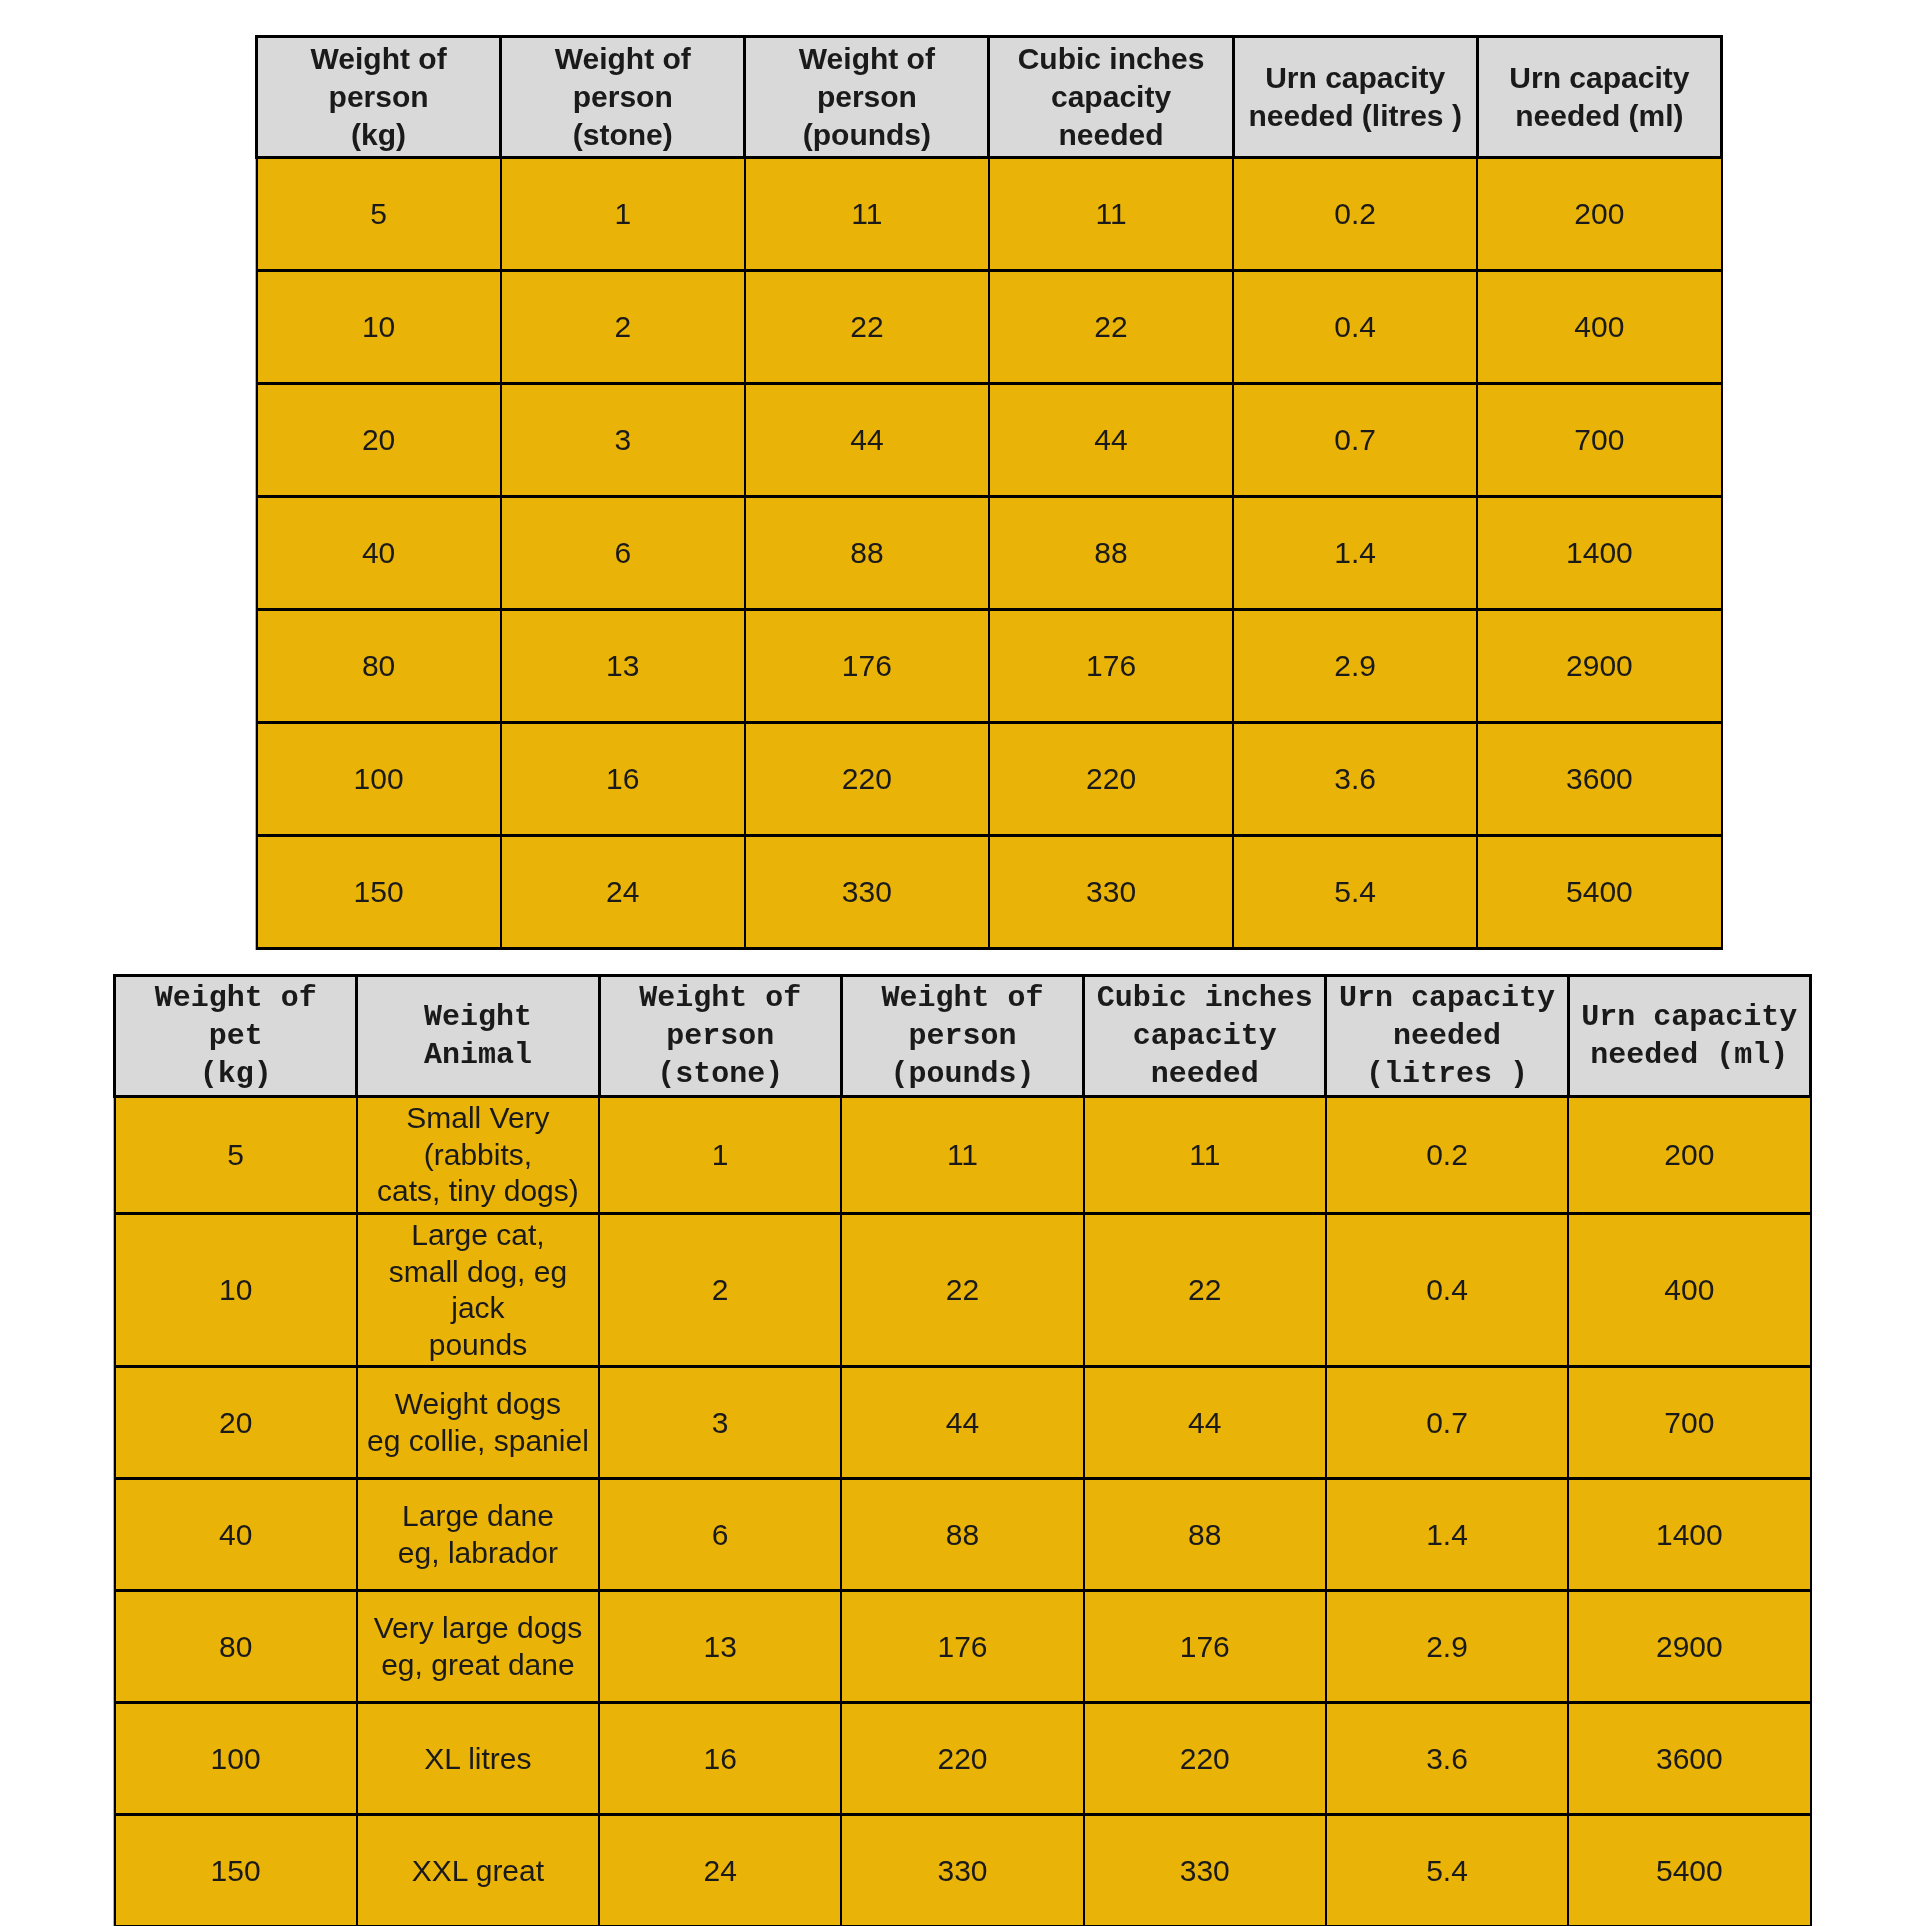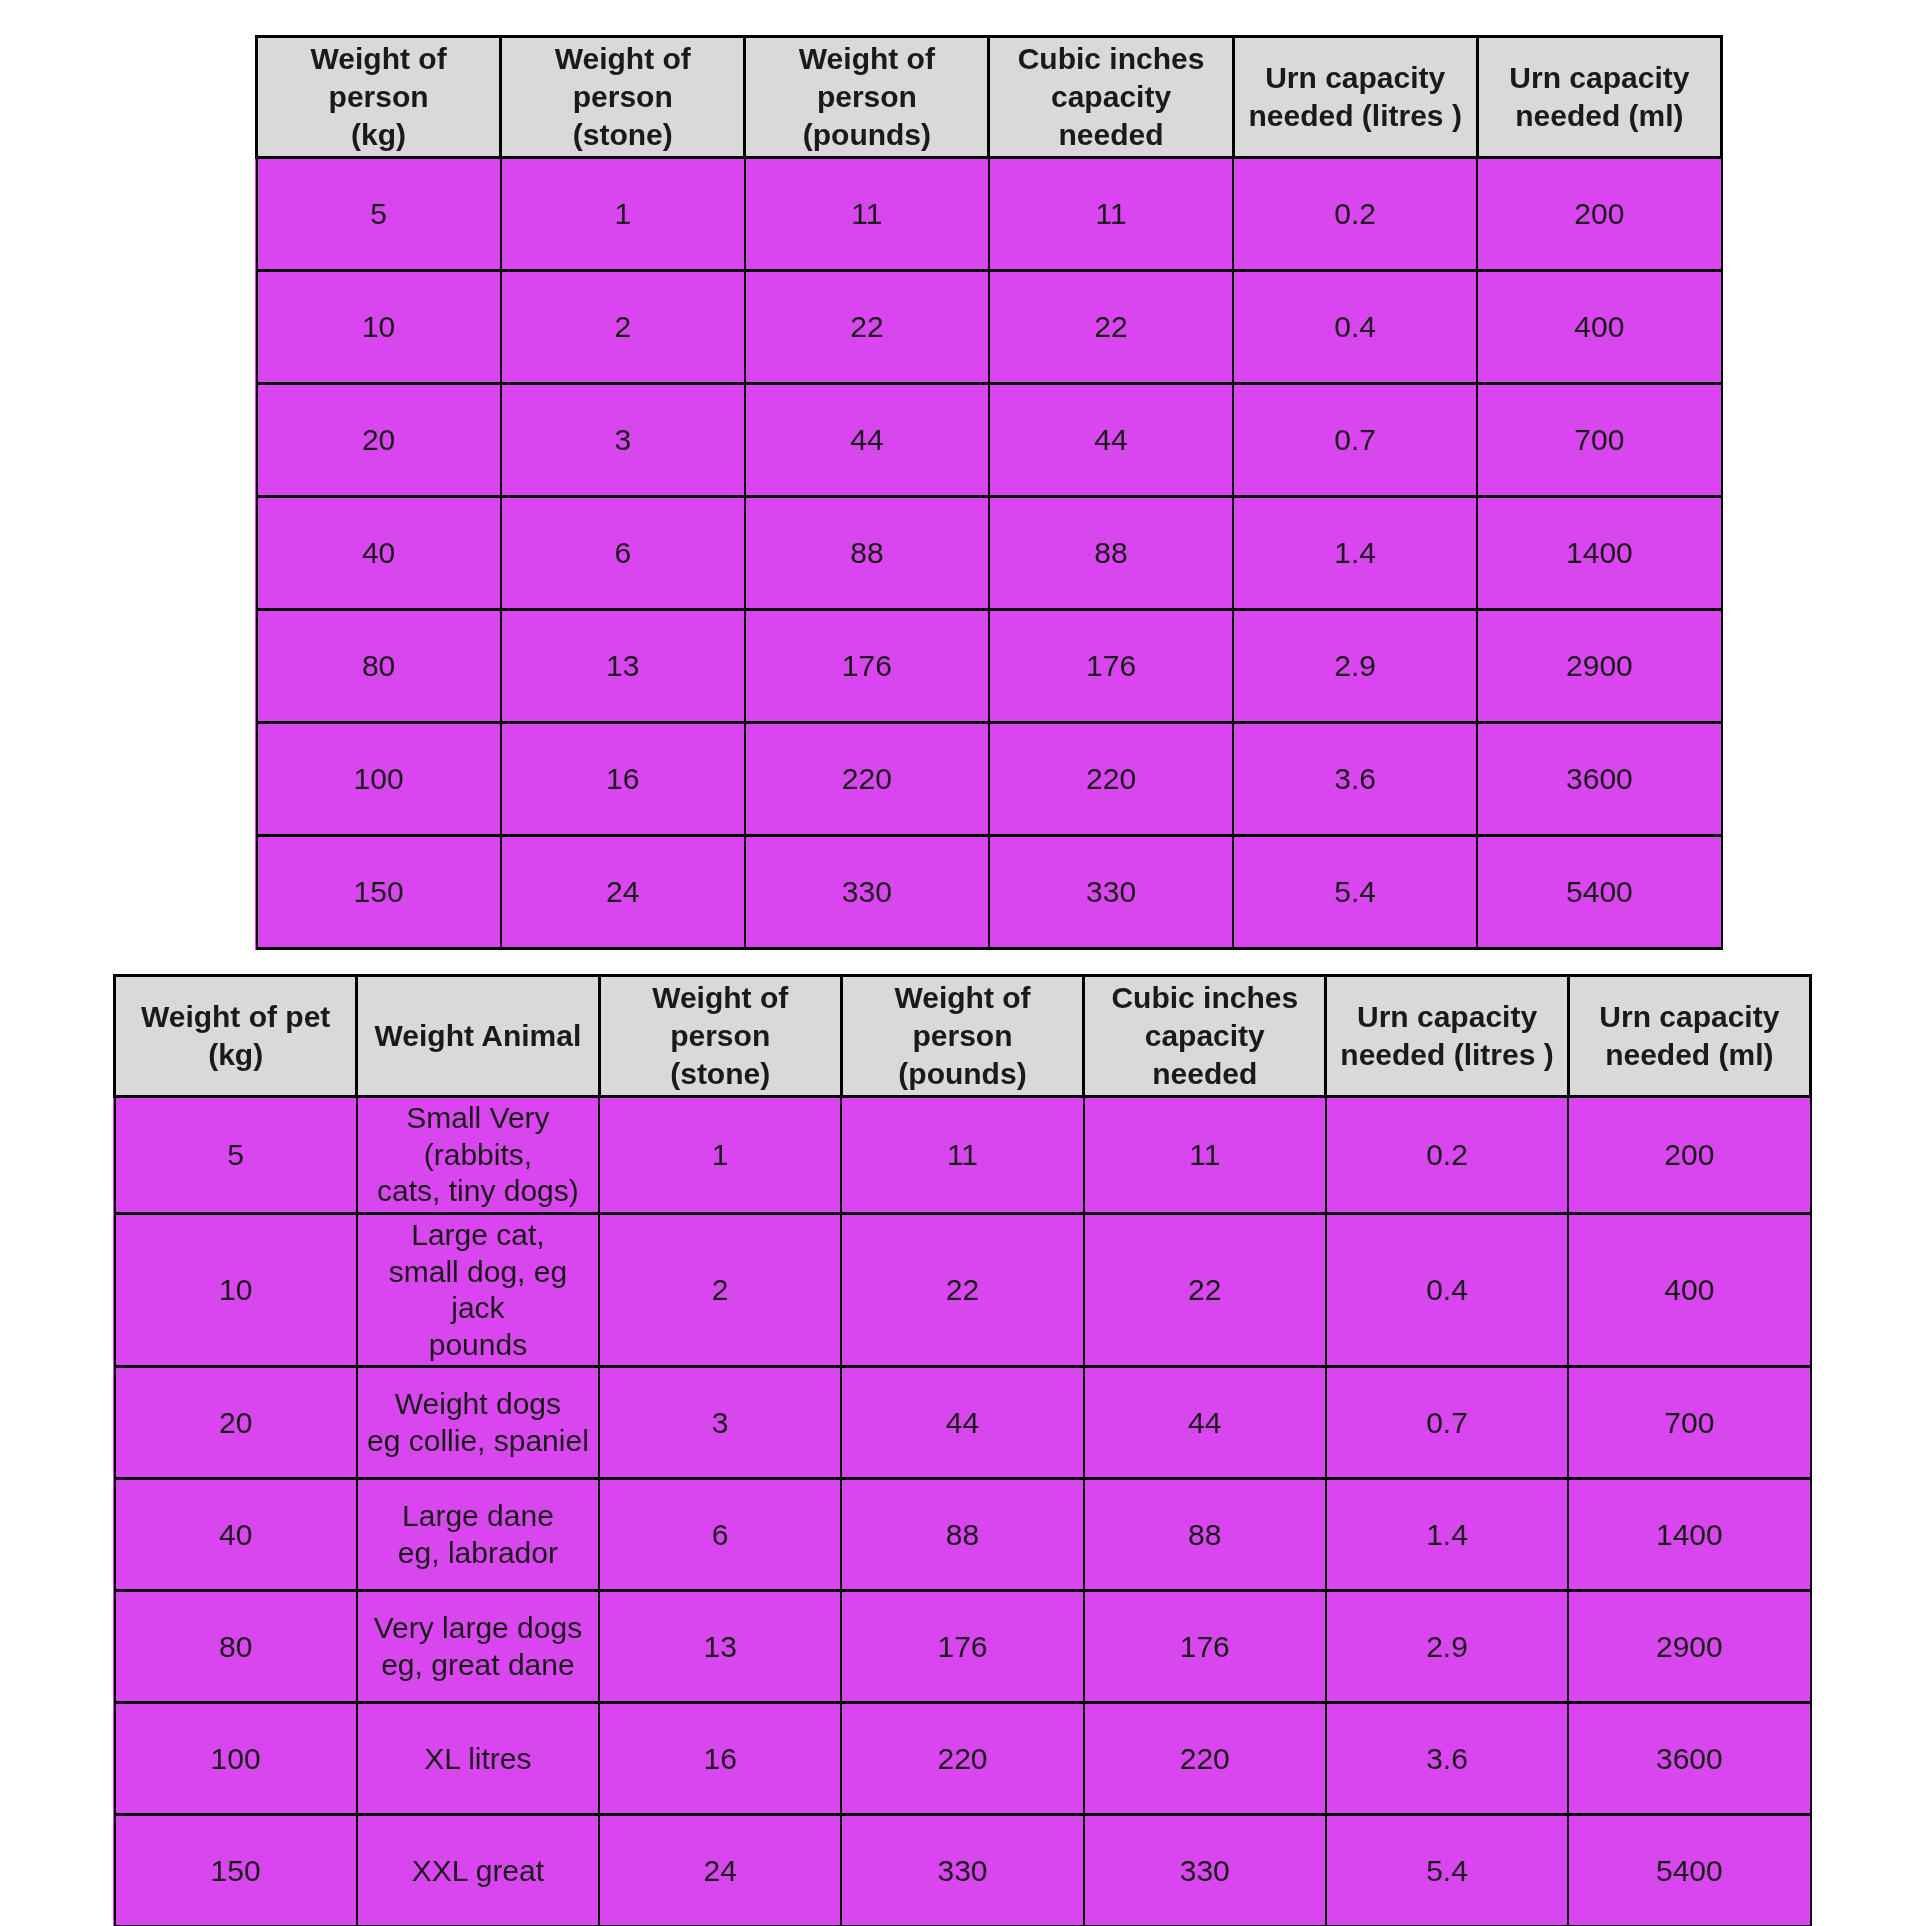--- a/index.html
+++ b/index.html
@@ -11,21 +11,21 @@
     position: relative;
     width: 1927px;
     height: 1927px;
     font-family: "Liberation Sans", "DejaVu Sans", sans-serif;
     color: #1a1a1a;
   }
   table {
     position: absolute;
     border-collapse: collapse;
     table-layout: fixed;
-    background: #d946ef;
+    background: #eab308;
   }
   th, td {
     text-align: center;
     vertical-align: middle;
     white-space: pre-line;
     padding: 2px 8px;
     overflow: hidden;
   }
   th {
     background: #d9d9d9;
@@ -48,21 +48,21 @@
     width: 1468px;
   }
   #person-table thead tr { height: 103px; }
   #person-table tbody tr { height: 113px; }
   
   #pet-table {
     left: 113px;
     top: 974px;
     width: 1699px;
   }
-  #pet-table thead tr { height: 117px; }
+  #pet-table thead tr { height: 117px; font-family: Liberation Mono, monospace; }
   #pet-table tbody tr { height: 112px; }
 </style>
 </head>
 <body>
 
 <table id="person-table">
   <thead>
     <tr>
         <th>Weight of person
 (kg)</th>

